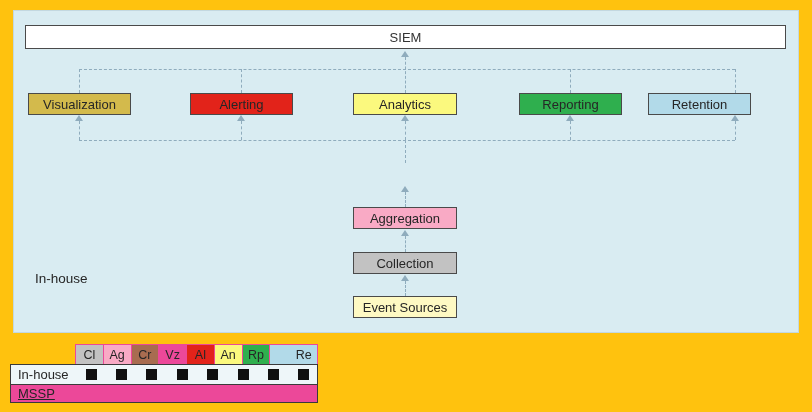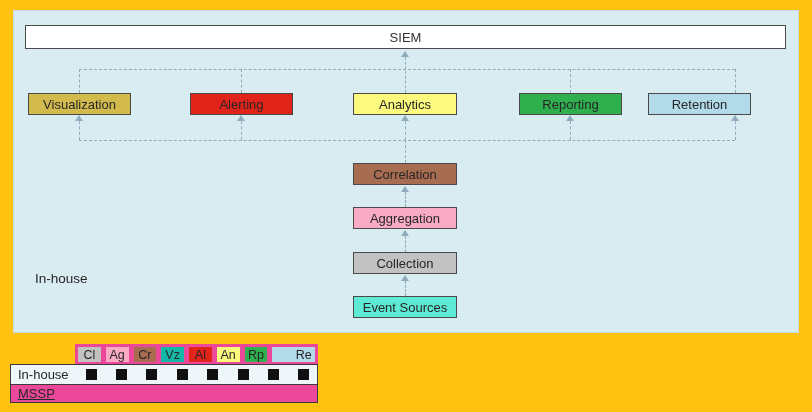--- a/index.html
+++ b/index.html
@@ -17,21 +17,21 @@
   .hdash { position:absolute; height:0; border-top:1px dashed #8facbd; }
   .vdash { position:absolute; width:0; border-left:1px dashed #8facbd; }
   .arrow-up { position:absolute; width:0; height:0;
               border-left:4px solid transparent; border-right:4px solid transparent;
               border-bottom:6px solid #8facbd; }
   .hline-top { left:79px; top:69px; width:656px; }
   .hline-bot { left:140px; top:140px; width:656px; left:79px; }
   .annotation { position:absolute; left:35px; top:271px; font-size:13.5px; color:#262626; }
   
   .legend-header { position:absolute; left:75px; top:344px; width:243px; height:21px; display:flex; }
-  .legend-cell { flex:1; border:3px solid #ec4899; display:flex; align-items:center; justify-content:center;
+  .legend-cell { flex:1; border:1px solid #ec4899; display:flex; align-items:center; justify-content:center;
                  font-size:12.5px; color:#262626; }
   .legend-cell + .legend-cell { margin-left:-1px; }
   .legend-row { position:absolute; left:10px; width:308px; border:1px solid #3a3a3a;
                 font-size:13px; color:#262626; display:flex; align-items:center; }
   .row-inhouse { top:364px; height:21px; }
   .row-mssp { top:384px; height:19px; }
   .row-label { padding-left:7px; }
   .squares { position:absolute; left:65px; top:0; width:243px; height:100%; display:flex; }
   .sq-cell { flex:1; display:flex; align-items:center; justify-content:center; }
   .sq { width:11px; height:11px; background:#101010; }
@@ -78,55 +78,52 @@
   <div class="vdash" style="left:241px; top:121px; height:19px;"></div>
   <div class="arrow-up" style="left:401px; top:115px;"></div>
   <div class="vdash" style="left:405px; top:121px; height:19px;"></div>
   <div class="arrow-up" style="left:566px; top:115px;"></div>
   <div class="vdash" style="left:570px; top:121px; height:19px;"></div>
   <div class="arrow-up" style="left:731px; top:115px;"></div>
   <div class="vdash" style="left:735px; top:121px; height:19px;"></div>
   <div class="hdash hline-bot"></div>
   <div class="vdash" style="left:405px; top:140px; height:23px;"></div>
 
-  <div class="box pl p0" style="background-color: rgb(168, 108, 80);">
-    <span>Correlation</span>
-  </div>
   <div class="arrow-up" style="left:401px; top:186px;"></div>
   <div class="vdash" style="left:405px; top:192px; height:15px;"></div>
 
   <div class="box pl p1" style="background-color: rgb(249, 170, 197);">
     <span>Aggregation</span>
   </div>
   <div class="arrow-up" style="left:401px; top:230px;"></div>
   <div class="vdash" style="left:405px; top:236px; height:16px;"></div>
 
   <div class="box pl p2" style="background-color: rgb(194, 194, 194);">
     <span>Collection</span>
   </div>
   <div class="arrow-up" style="left:401px; top:275px;"></div>
   <div class="vdash" style="left:405px; top:281px; height:15px;"></div>
 
-  <div class="box pl p3" style="background-color: #5eead4; text-align: center;">
+  <div class="box pl p3" style="background-color: #fef9c3; text-align: center;">
     <span>Event Sources</span>
   </div>
 
   <div class="annotation">In-house</div>
 
   <div class="legend-header">
     <div class="legend-cell" style="background-color: rgb(194, 194, 194);">
         <span>Cl</span>
       </div>
     <div class="legend-cell" style="background-color: rgb(249, 170, 197);">
         <span>Ag</span>
       </div>
     <div class="legend-cell" style="background-color: rgb(168, 108, 80);">
         <span>Cr</span>
       </div>
-    <div class="legend-cell" style="background-color: #14b8a6;">
+    <div class="legend-cell" style="background-color: #ec4899;">
         <span>Vz</span>
       </div>
     <div class="legend-cell" style="background-color: rgb(226, 35, 26);">
         <span>Al</span>
       </div>
     <div class="legend-cell" style="background-color: rgb(251, 249, 126);">
         <span>An</span>
       </div>
     <div class="legend-cell" style="background-color: rgb(47, 175, 78);">
         <span>Rp</span>

